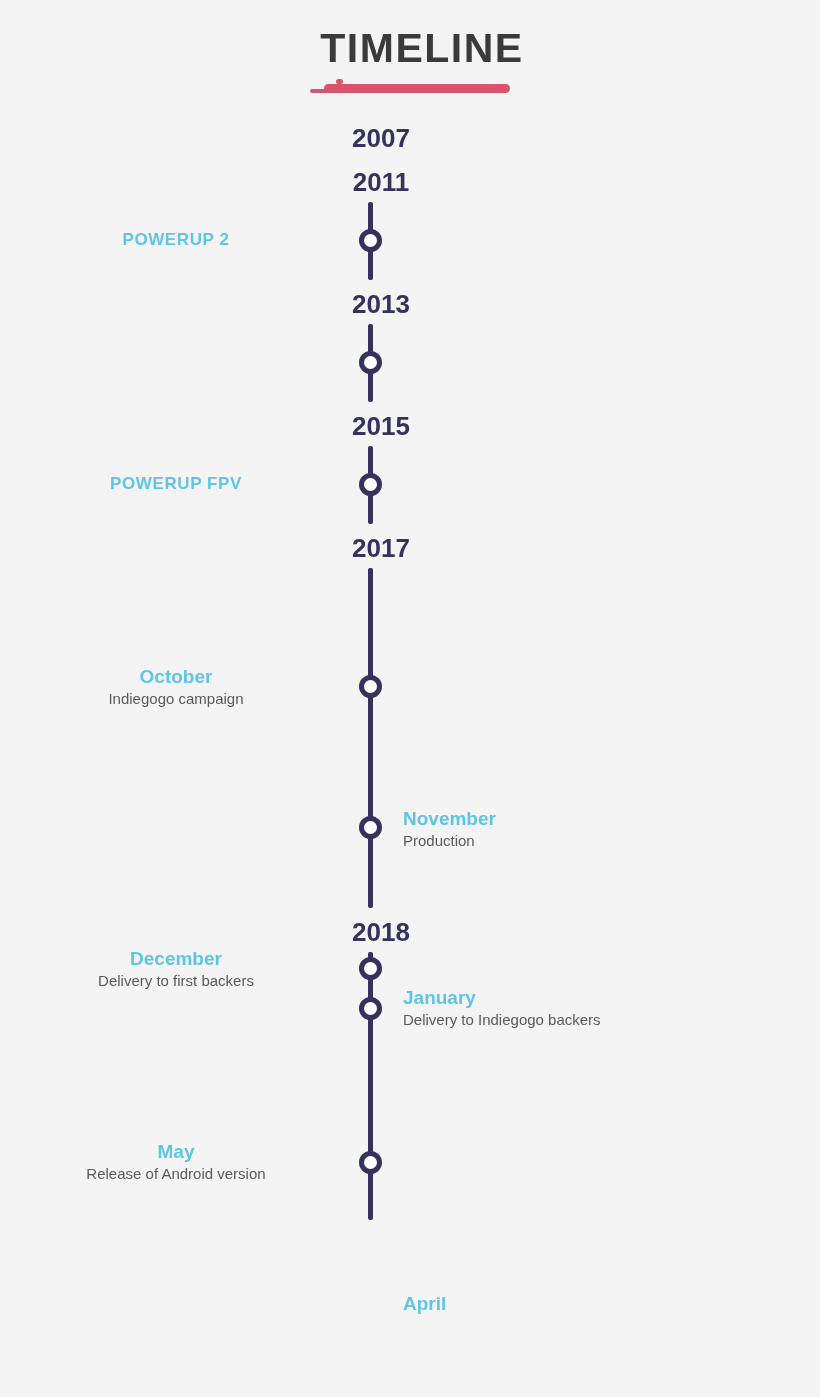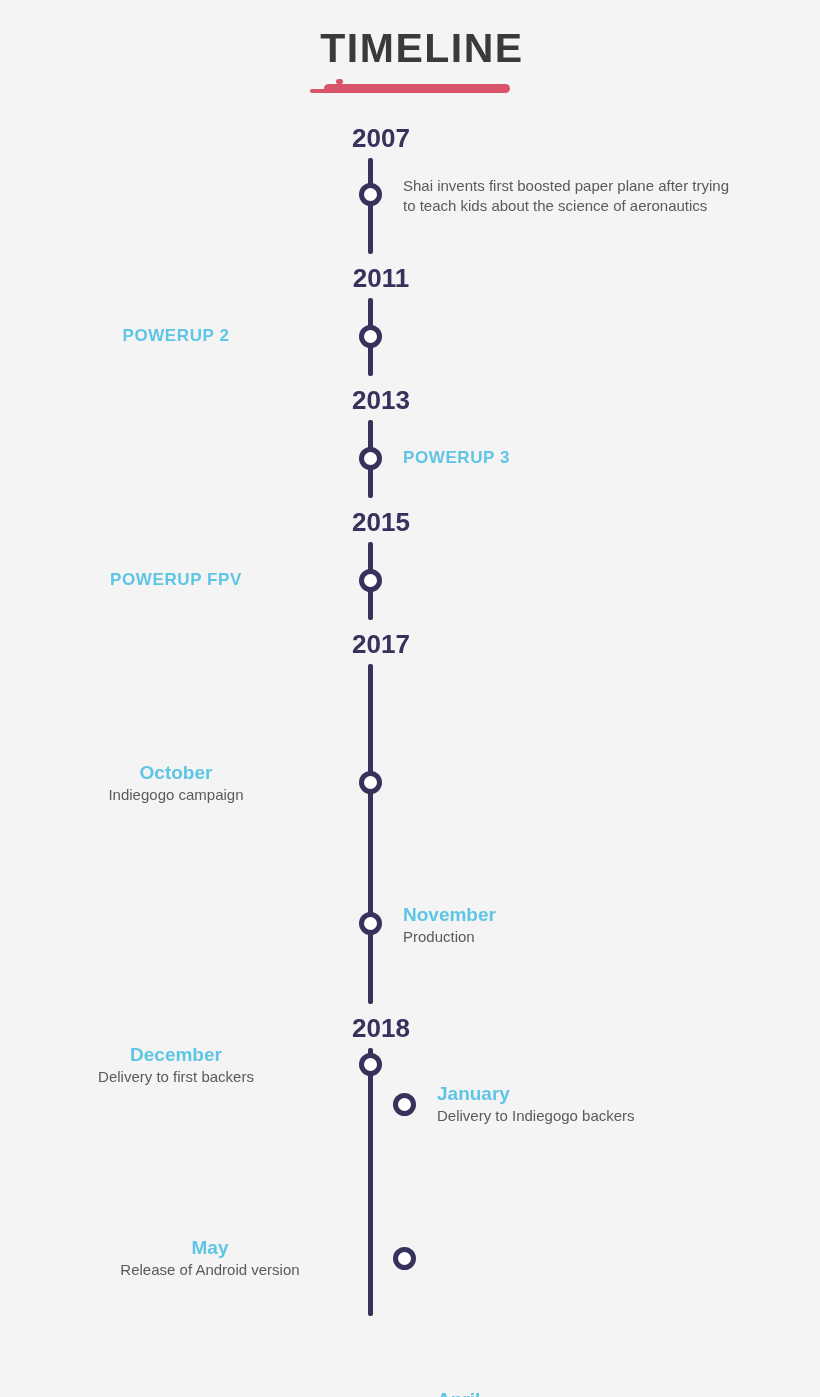--- a/index.html
+++ b/index.html
@@ -156,29 +156,20 @@
     <div class="underline-dot"></div>
     <div class="underline-bar"></div>
   </div>
 </div>
 
 <div class="timeline">
 
   <div class="year-row" style="margin-top:22px;">
     <span class="year-label">2007</span>
   </div>
-  <div class="group" style="height:96px;">
-    <div class="group-line"></div>
-    <div class="entry" style="height:96px;">
-      <div class="dot" style="top:25px;"></div>
-      <div class="side right" style="top:18px;">
-        <span class="desc">Shai invents first boosted paper plane after trying to teach kids about the science of aeronautics</span>
-      </div>
-    </div>
-  </div>
 
   <div class="year-row" style="margin-top:4px;">
     <span class="year-label">2011</span>
   </div>
   <div class="group" style="height:78px;">
     <div class="group-line"></div>
     <div class="entry" style="height:78px;">
       <div class="dot" style="top:27px;"></div>
       <div class="side left" style="top:26px;">
         <span class="milestone upper">POWERUP 2</span>
@@ -186,23 +177,20 @@
     </div>
   </div>
 
   <div class="year-row" style="margin-top:4px;">
     <span class="year-label">2013</span>
   </div>
   <div class="group" style="height:78px;">
     <div class="group-line"></div>
     <div class="entry" style="height:78px;">
       <div class="dot" style="top:27px;"></div>
-      <div class="side right" style="top:26px;">
-        <span class="milestone upper">POWERUP 3</span>
-      </div>
     </div>
   </div>
 
   <div class="year-row" style="margin-top:4px;">
     <span class="year-label">2015</span>
   </div>
   <div class="group" style="height:78px;">
     <div class="group-line"></div>
     <div class="entry" style="height:78px;">
       <div class="dot" style="top:27px;"></div>
@@ -240,21 +228,21 @@
       <div class="side left" style="top:259px;">
         <span class="milestone">December</span>
         <span class="desc">Delivery to first backers</span>
       </div>
     </div>
   </div>
 
   <div class="year-row" style="margin-top:4px;">
     <span class="year-label">2018</span>
   </div>
-  <div class="group" style="height:268px;padding-left:34px;">
+  <div class="group" style="height:268px;">
     <div class="group-line" style="bottom:auto;height:268px;"></div>
 
     <div class="entry">
       <div class="dot" style="top:45px;"></div>
       <div class="side right" style="top:34px;">
         <span class="milestone">January</span>
         <span class="desc">Delivery to Indiegogo backers</span>
       </div>
     </div>
 

